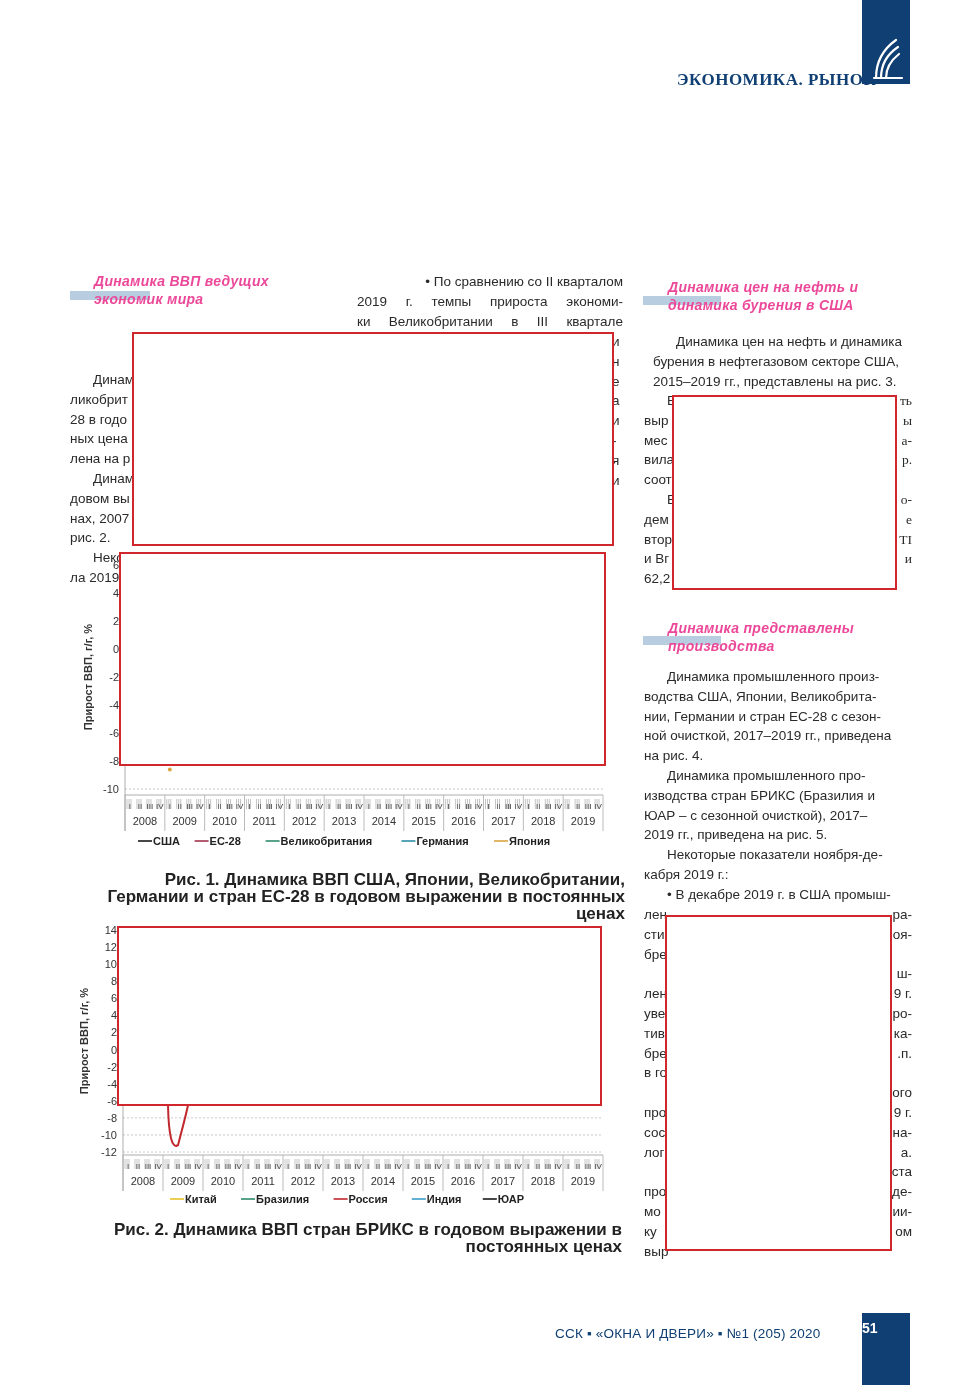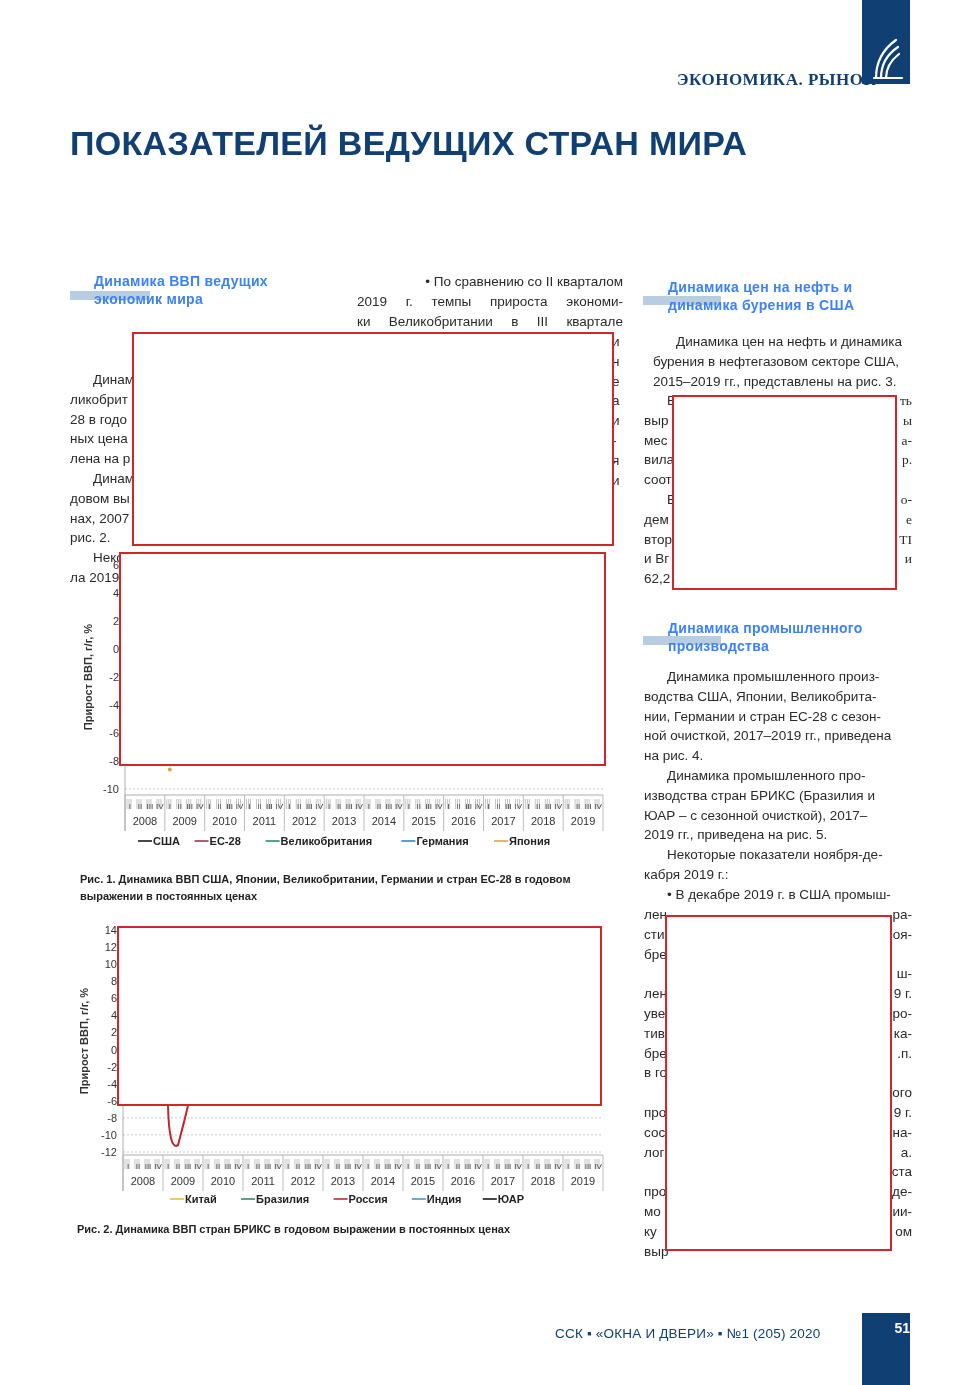--- a/index.html
+++ b/index.html
@@ -4,48 +4,47 @@
 <style>
   html, body { margin:0; padding:0; }
   body { width:980px; height:1385px; background:#ffffff; position:relative; overflow:hidden;
          font-family:"Liberation Sans", sans-serif; color:#222; }
   .abs { position:absolute; }
   .blue-tab-top { left:862px; top:0; width:48px; height:84px; background:#0f3f73; }
   .blue-tab-bottom { left:862px; top:1313px; width:48px; height:72px; background:#0f3f73; }
   .section-label { left:677px; top:70px; font-size:17px; font-weight:bold; color:#0f3f73; letter-spacing:0.5px;font-family:Liberation Serif, serif; }
   .main-title { left:70px; top:123px; font-size:34px; font-weight:bold; color:#0f3f73; line-height:40px;
                 letter-spacing:0.3px; text-transform:uppercase; }
-  .sub-head { font-size:14px; font-weight:bold; color:#3b82f6; line-height:18px; letter-spacing:0.3px; }
+  .sub-head { font-size:14px; font-weight:bold; color:#ec4899; line-height:18px; letter-spacing:0.3px;font-style:italic; }
   .sub-bar { height:9px; background:#b9cde0; }
   .body-text { font-size:13.5px; line-height:19.8px; color:#2a2a2a; }
   .body-text p { margin:0; }
   .indent { text-indent:23px; }
   .justify { text-align:justify; }
   .redact { background:#ffffff; border:2px solid #d0262c; box-sizing:border-box; }
-  .caption { font-size:11px; font-weight:bold; color:#222; line-height:17px; font-family:"Liberation Sans", sans-serif; }
+  .caption { font-size:17px; font-weight:bold; color:#222; line-height:17px; font-family:"Liberation Sans", sans-serif;text-align:right; }
   .footer-text { left:555px; top:1326px; font-size:13.5px; color:#0f3f73; letter-spacing:0.2px; }
-  .page-num { left:862px; top:1320px; width:48px; text-align:right; font-size:14px; font-weight:bold; color:#fff; }
+  .page-num { left:862px; top:1320px; width:48px; text-align:left; font-size:14px; font-weight:bold; color:#fff; }
   .chart-svg text { font-family:"Liberation Sans", sans-serif; }
 </style>
 </head>
 <body>
 
 <div class="abs blue-tab-top">
   <svg width="48" height="84" viewBox="0 0 48 84">
     <g fill="none" stroke="#ffffff" stroke-width="2.2" stroke-linecap="round">
       <path d="M14 78 C14 64 20 50 34 40"></path>
       <path d="M19 78 C19 66 24 55 36 47"></path>
       <path d="M24 78 C24 68 28 61 37 54"></path>
       <path d="M12 78 L40 78"></path>
     </g>
   </svg>
 </div>
 <div class="abs section-label">ЭКОНОМИКА. РЫНОК</div>
 <div class="abs main-title">
-  <div>ПОКАЗАТЕЛЕЙ ВЕДУЩИХ СТРАН МИРА</div>
 </div>
 
 <div class="abs sub-bar" style="left:70px;top:291px;width:80px;"></div>
 <div class="abs sub-head" style="left:94px;top:272px;">
   <div>Динамика ВВП ведущих</div>
   <div>экономик мира</div>
 </div>
 
 <div class="abs body-text" style="left:70px;top:332px;width:70px;white-space:nowrap;overflow:hidden;margin-top:38px;" id="col1-frags">
     <p style="text-indent: 23px;">Динам</p>
@@ -648,21 +647,21 @@
     <p>о-</p>
     <p>е</p>
     <p>TI</p>
     <p>и</p>
     <p>&nbsp;</p>
   </div>
 <div class="abs redact" style="left:672px;top:395px;width:225px;height:195px;"></div>
 
 <div class="abs sub-bar" style="left:643px;top:636px;width:78px;"></div>
 <div class="abs sub-head" style="left:668px;top:619px;">
-  <div>Динамика промышленного</div>
+  <div>Динамика представлены</div>
   <div>производства</div>
 </div>
 <div class="abs body-text" style="left:644px;top:667px;width:265px;">
   <p class="indent">Динамика промышленного произ-</p>
   <p>водства США, Японии, Великобрита-</p>
   <p>нии, Германии и стран ЕС-28 с сезон-</p>
   <p>ной очисткой, 2017–2019 гг., приведена</p>
   <p>на рис. 4.</p>
   <p class="indent">Динамика промышленного про-</p>
   <p>изводства стран БРИКС (Бразилия и</p>

